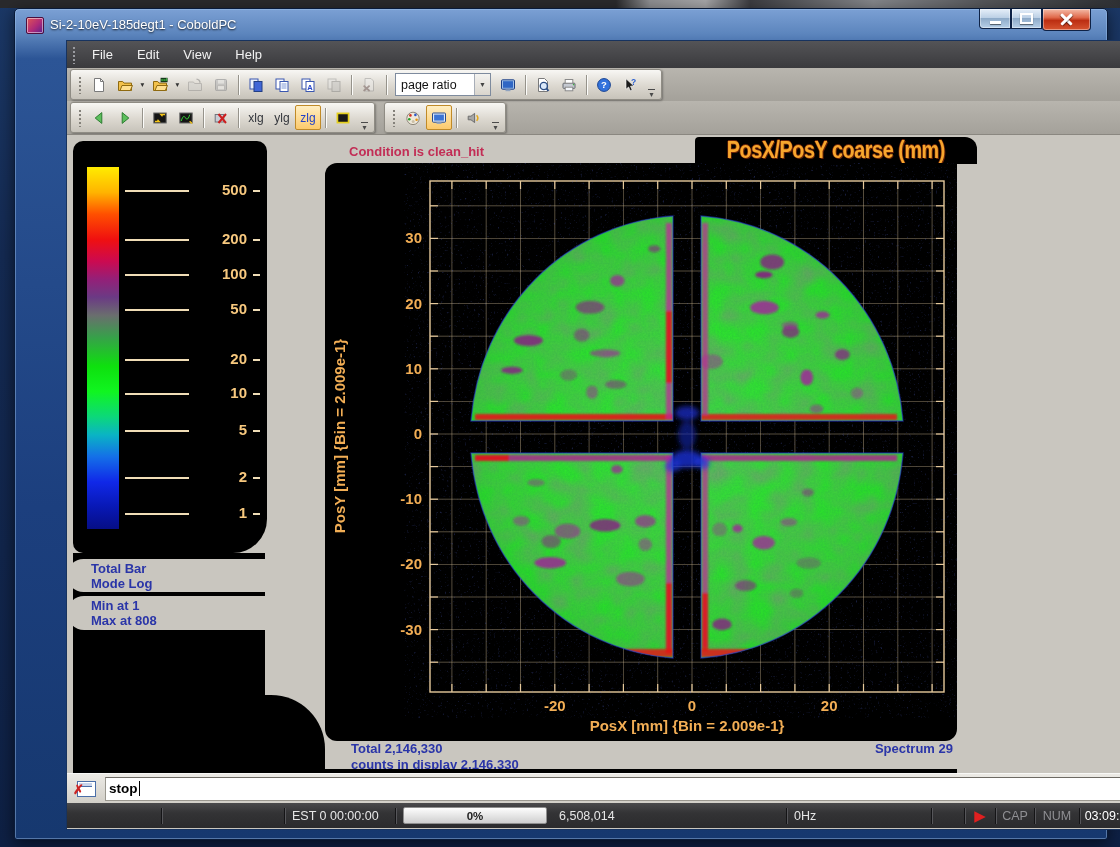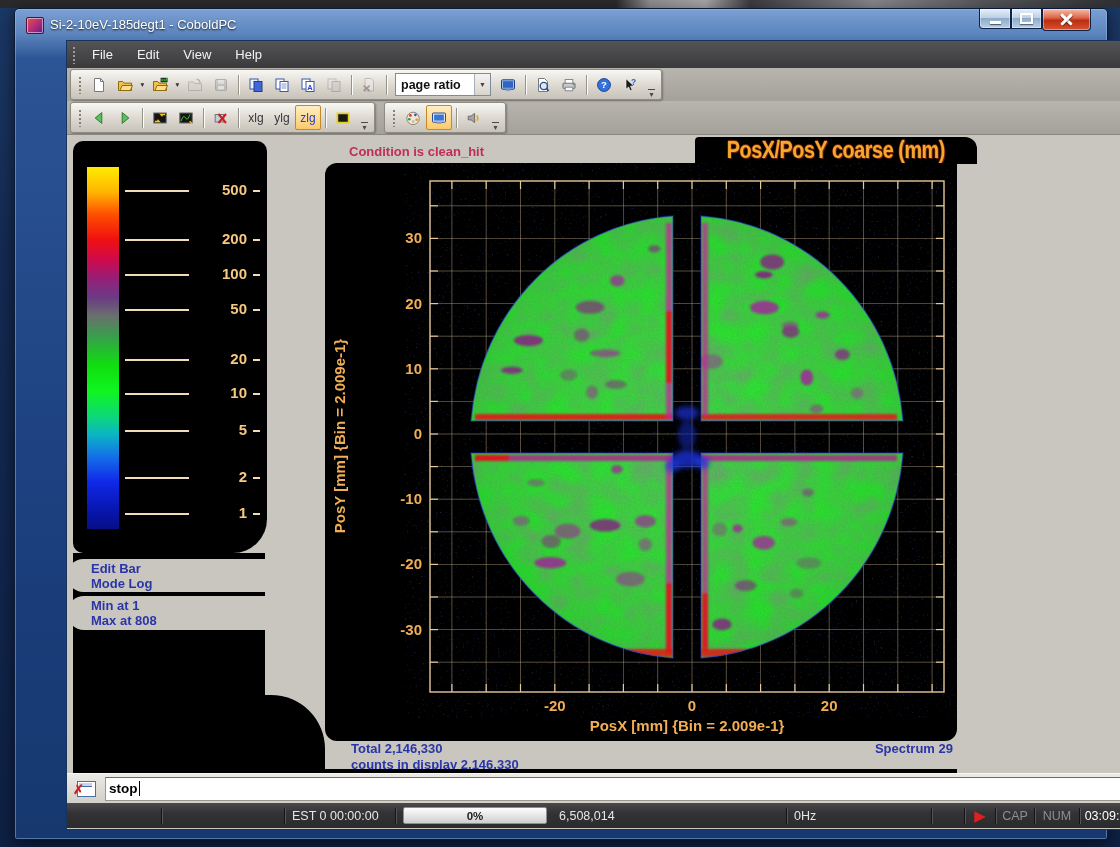--- a/index.html
+++ b/index.html
@@ -62,21 +62,21 @@
   .tb-btn.active{background:linear-gradient(#ffeec2,#fcca6c);border-color:#c08a28;}
   .tb-btn.disabled{opacity:.42;filter:grayscale(.85);}
   .tb-lbl{font-size:12px;font-weight:normal;color:#34373d;width:28px;text-align:center;}
   .tb-btn.active .tb-lbl{color:#2342c8;}
   .tb-sep{width:1px;height:20px;background:#96938b;box-shadow:1px 0 0 #fcfcfa;margin:0 4px;flex:none;}
   .dd-arrow{width:9px;font-size:7.5px;color:#333;text-align:center;flex:none;}
   .tb-more{align-self:flex-end;margin:0 2px 1px 3px;width:11px;text-align:center;flex:none;}
   .tb-more .bar{width:7px;height:1.5px;background:#4a4a4a;margin:0 auto 1px auto;}
   .tb-more .chv{font-size:8px;color:#4a4a4a;line-height:7px;}
   .tb-combo{display:flex;align-items:center;height:21px;background:#fff;border:1px solid #7e8b9e;margin:0 4px;width:94px;flex:none;}
-  .tb-combo .val{flex:1;font-size:12.5px;padding:0 5px;color:#111;white-space:nowrap;overflow:hidden;font-weight:bold;}
+  .tb-combo .val{flex:1;font-size:12.5px;padding:0 5px;color:#111;white-space:nowrap;overflow:hidden;}
   .tb-combo .cbtn{width:15px;height:100%;background:linear-gradient(#f4f3f0,#d9d5cd);border-left:1px solid #a8aeb8;
     display:flex;align-items:center;justify-content:center;font-size:7px;color:#444;}
 
   
   .client{position:relative;height:638px;background:#c9c6bf;border-top:1px solid #8a8780;overflow:hidden;}
   .cb-panel{position:absolute;left:6px;top:6px;width:194px;height:412px;background:#000;border-radius:10px 10px 34px 10px;text-decoration:underline;}
   .cb-bar{position:absolute;left:14px;top:26px;width:32px;height:362px;
     background:linear-gradient(180deg,#ffec00 0%,#ffb400 7%,#ff5000 13%,#f01010 20%,#cc0a50 26%,#942078 31%,
       #6b3a84 36%,#6a6e6e 41%,#37a04a 47%,#0ee00e 55%,#10f520 62%,#0cd87a 69%,#0ab4c4 74%,#1470e8 80%,
       #1028e8 87%,#0818b4 94%,#060e86 100%);}
@@ -458,21 +458,21 @@
             <div class="cb-num" style="top: 326.958px;">2</div>
             <div class="cb-dash" style="top: 335.958px;"></div>
             <div class="cb-line" style="top: 371.796px;"></div>
             <div class="cb-num" style="top: 362.796px;">1</div>
             <div class="cb-dash" style="top: 371.796px;"></div>
           </div>
       </div>
 
       <div class="banner-black"></div>
       <div class="pill pill1">
-        <div>Edit Bar</div>
+        <div>Total Bar</div>
         <div>Mode Log</div>
       </div>
       <div class="pill pill2">
         <div>Min at 1</div>
         <div>Max at 808</div>
       </div>
       <div class="bl-corner"></div>
 
       <div class="condition">Condition is clean_hit</div>
       <div class="title-chip">

